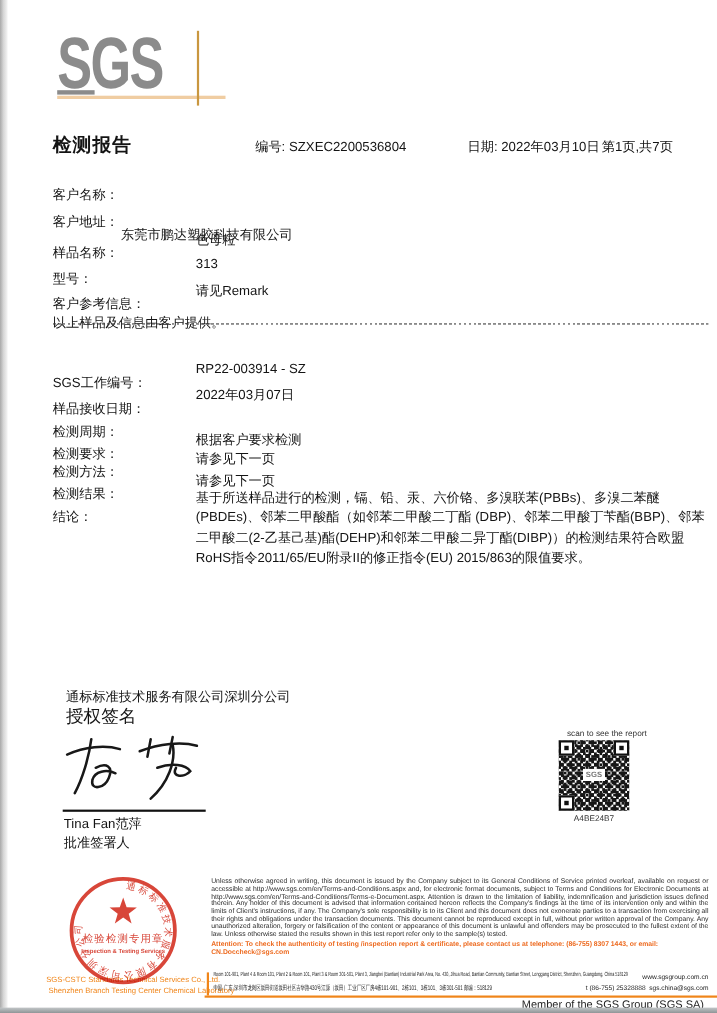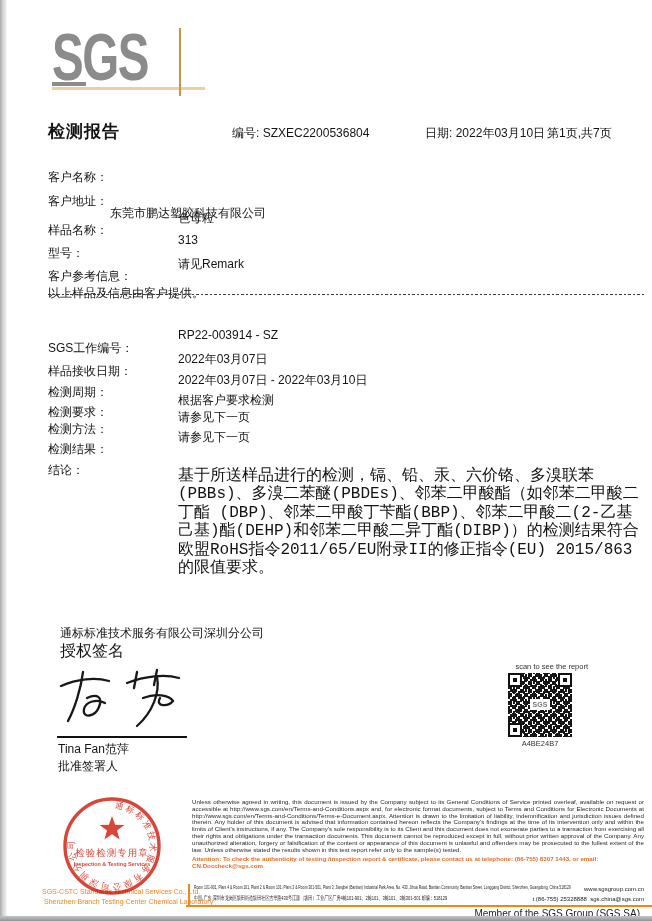--- a/index.html
+++ b/index.html
@@ -20,22 +20,22 @@
   .cross-v{position:absolute;left:179px;top:28px;width:2px;height:68px;background:#c9973f;}
   
   .title{position:absolute;left:48px;top:120px;font-size:17px;font-weight:bold;letter-spacing:1px;}
   .hmeta{position:absolute;top:125px;font-size:12px;}
   
   .lbl{position:absolute;left:48px;font-size:12px;margin-top:12px;}
   .val{position:absolute;font-size:12px;}
   .v1{left:110px;margin-top:48px;} .v2{left:178px;}
   .dash-divider{position:absolute;left:48px;top:294px;right:8px;height:1px;
     background:repeating-linear-gradient(90deg,#3c3c3c 0 2.5px,transparent 2.5px 4.5px);}
-  .conclusion-text{position:absolute;left:178px;top:467px;width:466px;
-    font-size:16px;line-height:18.4px;font-family:Liberation Mono, monospace;}
+  .conclusion-text{position:absolute;left:178px;top:443px;width:466px;
+    font-size:12px;line-height:18.4px;}
   
   .sig-company{position:absolute;left:60px;top:625px;font-size:12px;}
   .sig-auth{position:absolute;left:60px;top:641px;font-size:16px;font-family:Liberation Mono, monospace;}
   .sig-svg{position:absolute;left:55px;top:666px;}
   .sig-line{position:absolute;left:57px;top:736px;width:130px;height:2px;background:#111;}
   .sig-name{position:absolute;left:58px;top:741px;font-size:12px;}
   .sig-title{position:absolute;left:58px;top:758px;font-size:12px;font-family:Liberation Mono, monospace;}
   
   .qr-caption{position:absolute;left:492px;top:662px;width:96px;text-align:right;font-size:7.5px;color:#333;}
   .qr{position:absolute;left:508px;top:673px;width:64px;height:64px;background-color:#fff;
@@ -95,21 +95,20 @@
   <div class="val v2" style="top:256px">请见Remark</div>
   <div class="lbl" style="top:273px">以上样品及信息由客户提供。</div>
 
   <div class="dash-divider"></div>
 
   <div class="lbl" style="top:328px">SGS工作编号：</div>
   <div class="val v2" style="top:328px">RP22-003914 - SZ</div>
   <div class="lbl" style="top:351px">样品接收日期：</div>
   <div class="val v2" style="top:351px">2022年03月07日</div>
   <div class="lbl" style="top:372px">检测周期：</div>
-  <div class="val v2" style="top:372px">2022年03月07日 - 2022年03月10日</div>
   <div class="lbl" style="top:392px">检测要求：</div>
   <div class="val v2" style="top:392px">根据客户要求检测</div>
   <div class="lbl" style="top:409px">检测方法：</div>
   <div class="val v2" style="top:409px">请参见下一页</div>
   <div class="lbl" style="top:429px">检测结果：</div>
   <div class="val v2" style="top:429px">请参见下一页</div>
 
   <div class="lbl" style="top:450px">结论：</div>
   <div class="conclusion-text">基于所送样品进行的检测，镉、铅、汞、六价铬、多溴联苯(PBBs)、多溴二苯醚(PBDEs)、邻苯二甲酸酯（如邻苯二甲酸二丁酯 (DBP)、邻苯二甲酸丁苄酯(BBP)、邻苯二甲酸二(2-乙基己基)酯(DEHP)和邻苯二甲酸二异丁酯(DIBP)）的检测结果符合欧盟RoHS指令2011/65/EU附录II的修正指令(EU) 2015/863的限值要求。</div>
 

